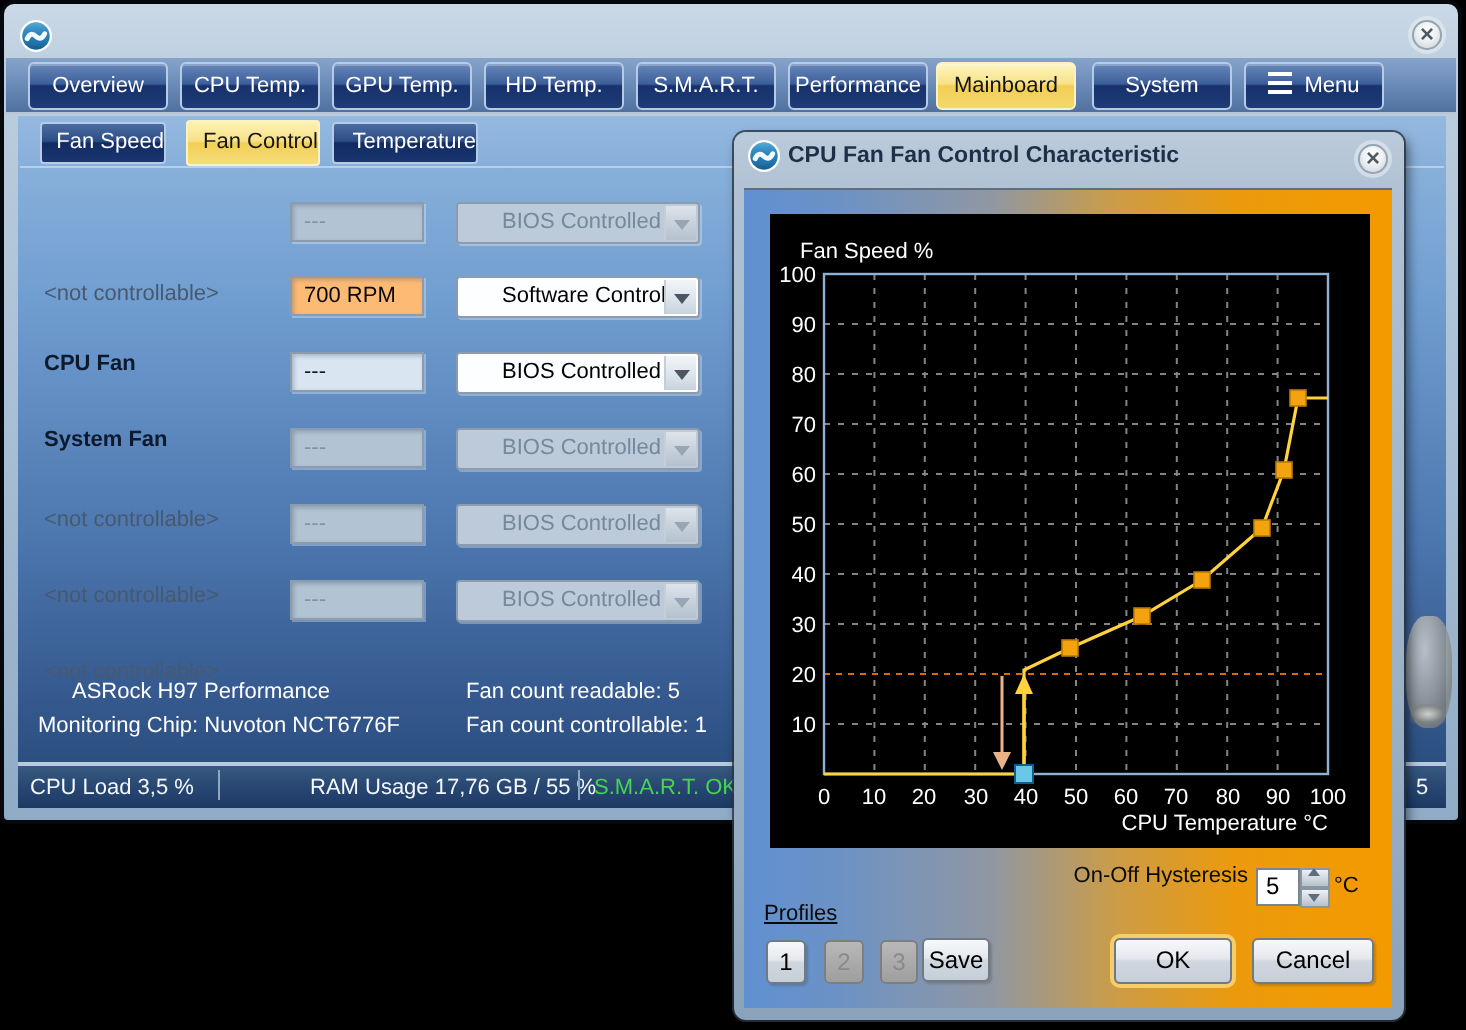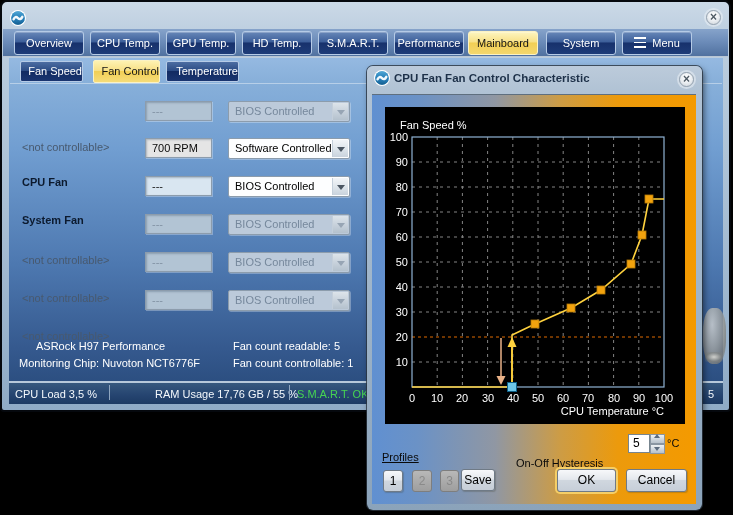--- a/index.html
+++ b/index.html
@@ -35,24 +35,24 @@
     color:#141414; border-color:#fbf2c4; }
   #content { left:9px; top:58px; width:714px; height:323px;
     background:linear-gradient(180deg,#95b9e1 0%,#88b0da 7%,#719ed1 28%,#4d78b0 64%,#35598e 90%,#2c4f81 100%); }
   .gline { left:10px; top:83px; width:712px; height:1px; background:rgba(215,229,242,.6); }
 
   .rowlabel { left:22px; font-size:11px; color:#48596e;margin-top:36px; }
   .rowlabel.en { font-weight:bold; color:#0c1a2e; }
   .tbox { left:145px; width:67px; height:20px; border:1px solid #8c9cac;
     background:#b2c4d4; color:#8292a4; font-size:11px; line-height:18px;
     padding-left:6px; box-shadow:inset 1px 1px 2px rgba(70,90,110,.35), 1px 1px 0 rgba(255,255,255,.3); }
-  .tbox.en { background:#e5e5e5; color:#0a0a0a; }
+  .tbox.en { background:#fdba74; color:#0a0a0a; }
   .tbox.en2 { background:#d9e6f1; color:#1a1a1a; }
   .dd { left:228px; width:122px; height:21px; border:1px solid #8c9cac; border-radius:2px;
-    background:#bccada; color:#76889c; font-size:11px; line-height:19px; padding-left:6px;
+    background:#bccada; color:#76889c; font-size:11px; line-height:19px; padding-left:22px;
     box-shadow:1px 1px 0 rgba(255,255,255,.3); }
   .dd.en { background:#fdfeff; color:#000; }
   .ddbtn { position:absolute; right:1px; top:1px; bottom:1px; width:16px;
     border-left:1px solid #c4cfda;
     background:linear-gradient(180deg,#dde4ea 0%,#c8d2dc 50%,#b4c1cd 100%); }
   .dd.en .ddbtn { background:linear-gradient(180deg,#f2f5f8 0%,#dfe6ec 50%,#c9d3dd 100%); }
   .ddarrow { position:absolute; left:50%; top:50%; margin:-2px 0 0 -4px; width:0; height:0;
     border:4px solid transparent; border-top:5px solid #97a5b4; border-bottom:none; }
   .dd.en .ddarrow { border-top-color:#4b5662; }
   .infotext { font-size:11px; color:#fff; }
@@ -244,21 +244,21 @@
           <text x="203" y="295">70</text>
           <text x="229" y="295">80</text>
       <text x="254" y="295">90</text>
           <text x="279" y="295">100</text>
     </g>
     <text x="279" y="308" text-anchor="end">CPU Temperature °C</text>
   </g>
 </svg>
 </div>
 
-<div class="abs dtext" style="left:516px;top:457px;width:108px;">On-Off Hysteresis</div>
+<div class="abs dtext" style="left:516px;top:432px;width:108px;text-align:right;">On-Off Hysteresis</div>
 <div class="abs" id="spinbox">5</div>
 <div class="abs spinbtn" style="top:434px;">
     <span class="spinarr" style="margin:-5px 0 0 -4px;border-bottom:4px solid #5d6c7e;border-top:none;"></span>
   </div>
 <div class="abs spinbtn" style="top:444px;">
     <span class="spinarr" style="margin:-2px 0 0 -4px;border-top:4px solid #5d6c7e;border-bottom:none;"></span>
   </div>
 <div class="abs dtext" style="left:667px;top:437px;">°C</div>
 <div class="abs dtext" style="left:382px;top:451px;text-decoration:underline;">Profiles</div>
 

